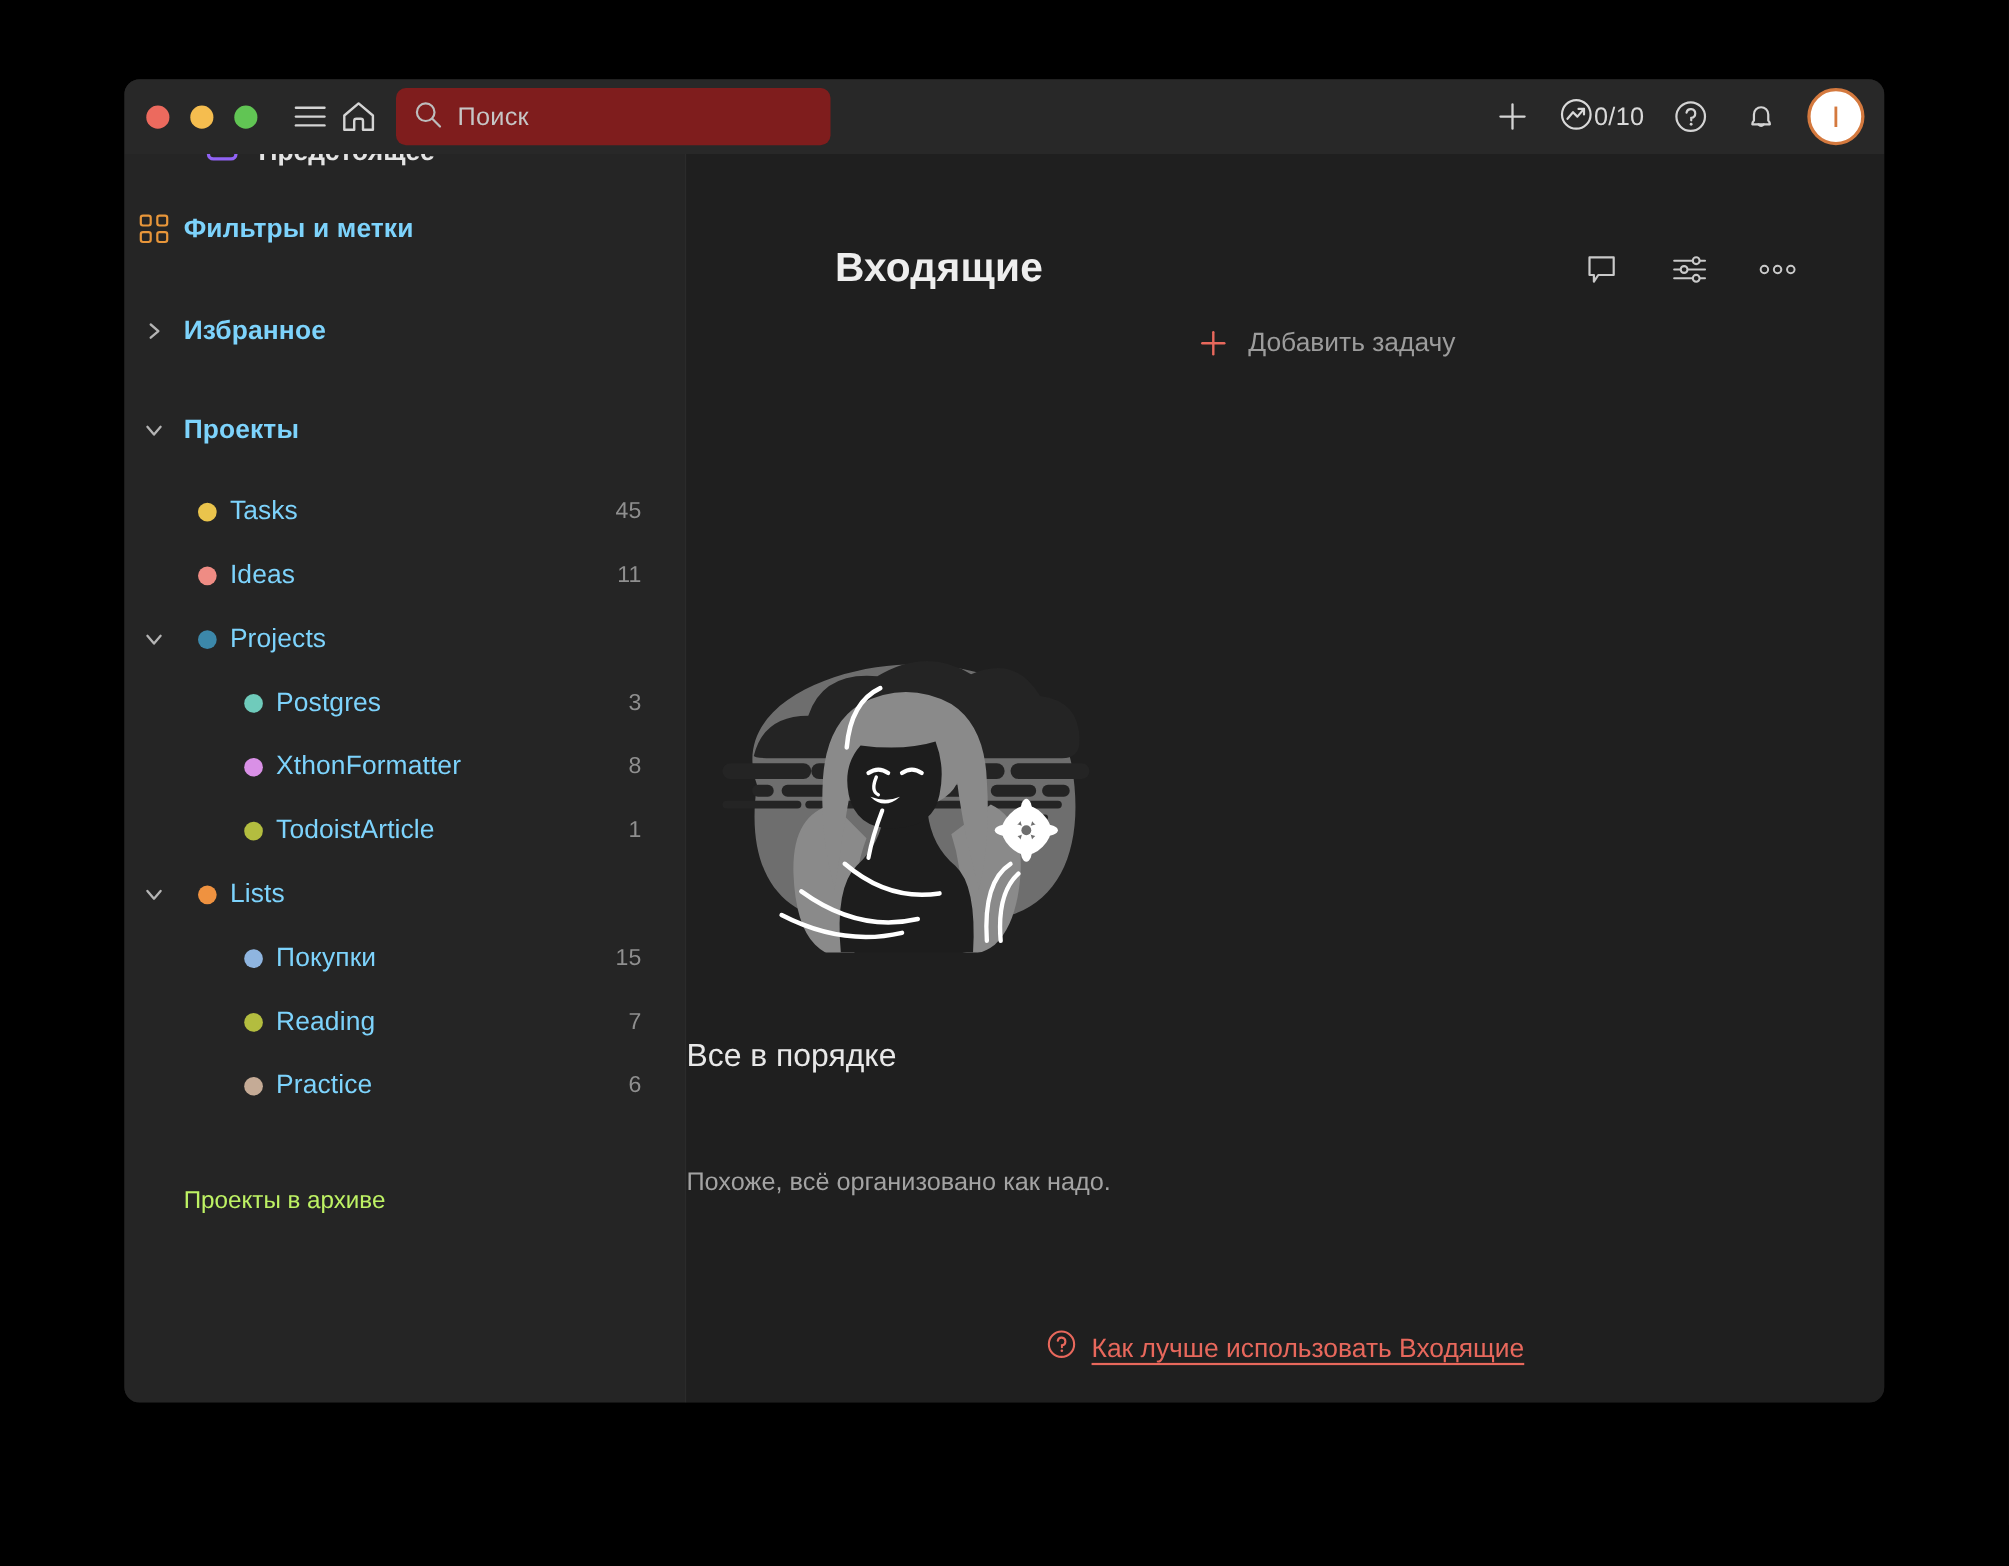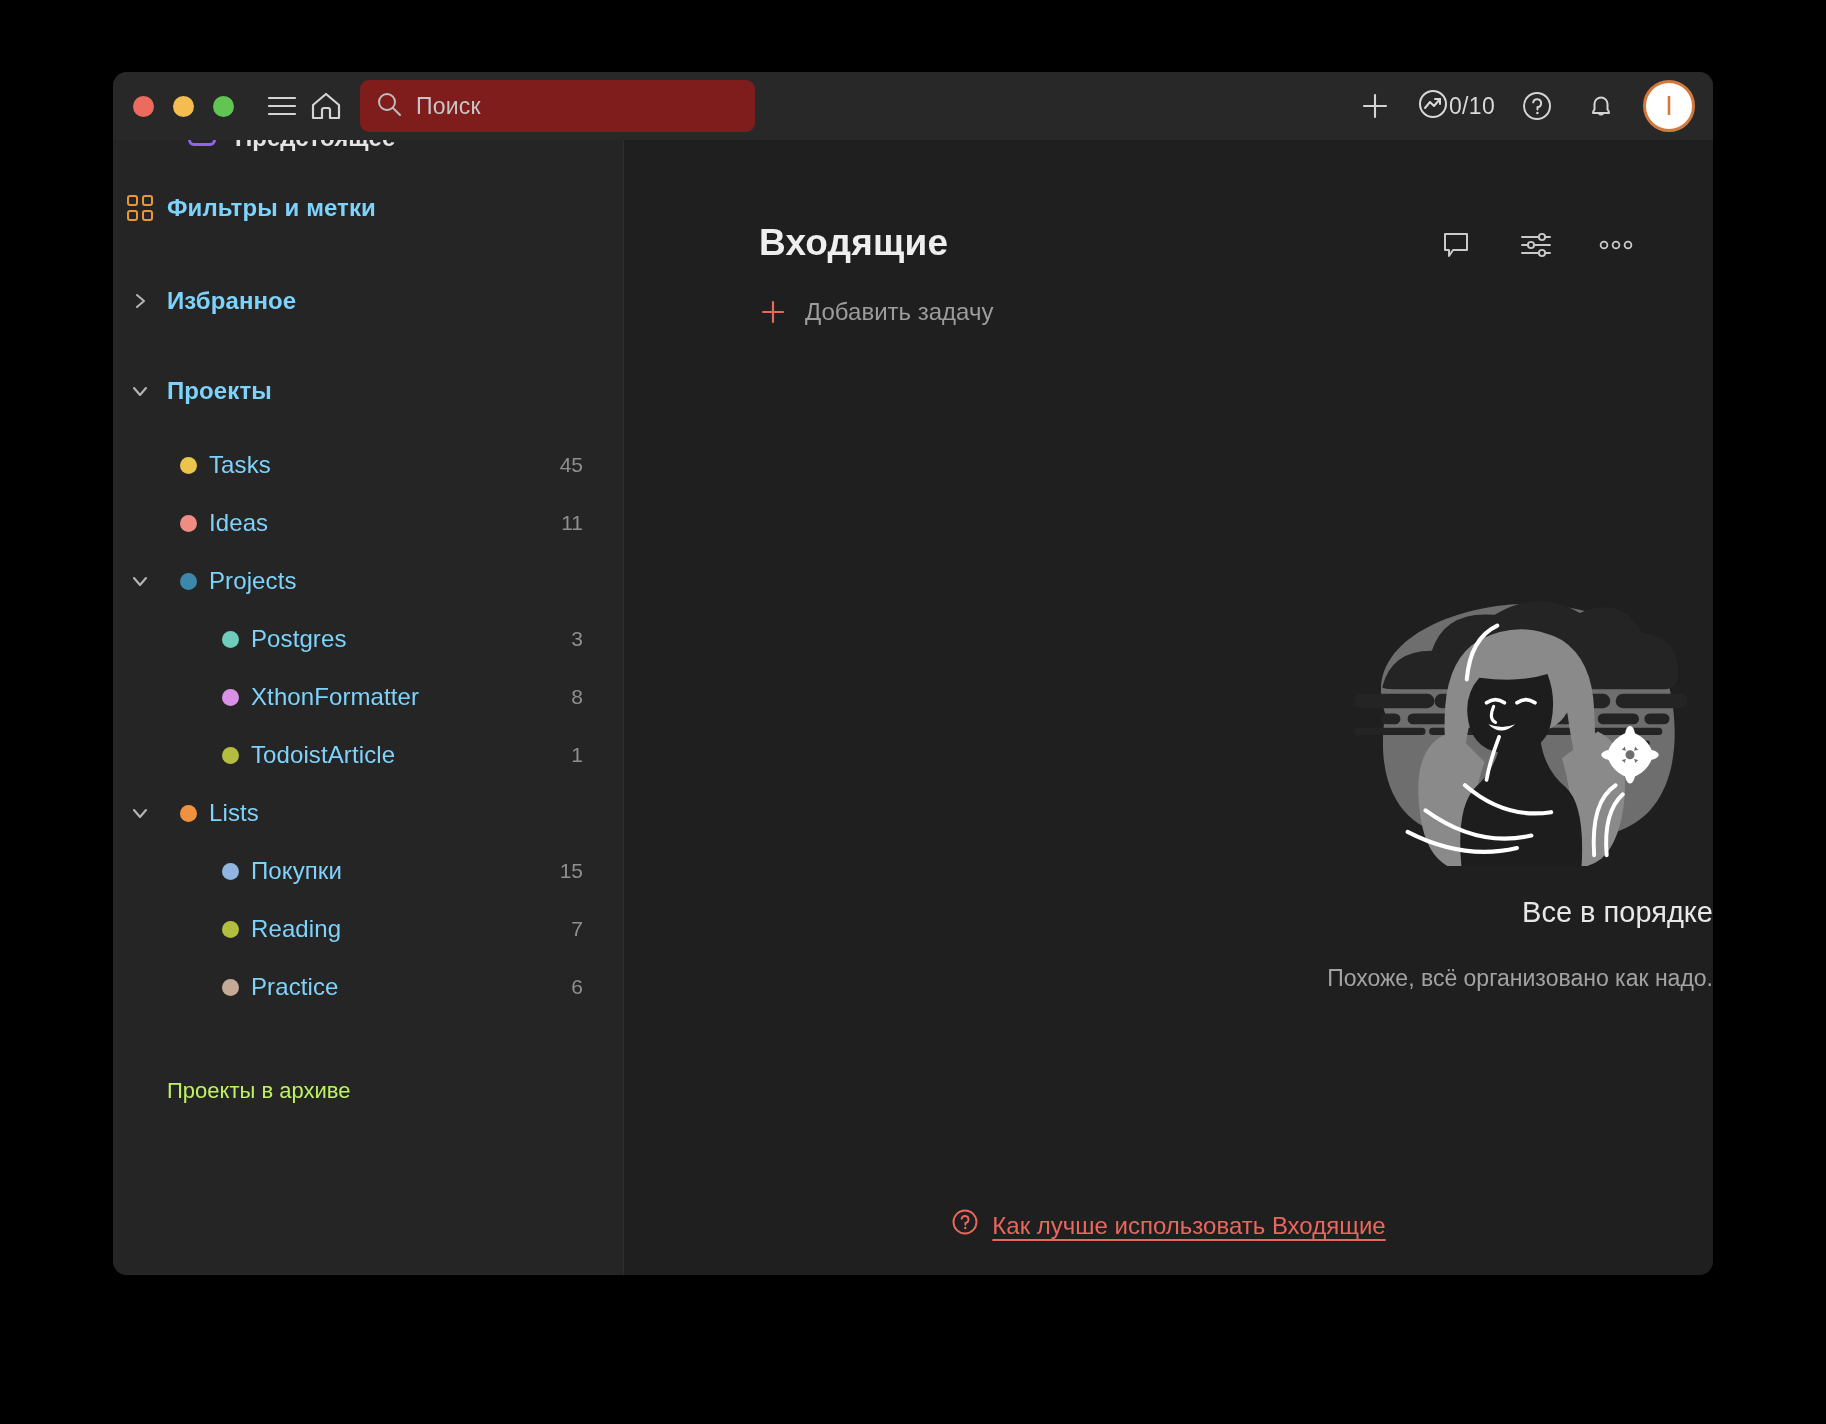--- a/index.html
+++ b/index.html
@@ -202,31 +202,33 @@
     display: flex; align-items: center; justify-content: center;
     width: 34px; height: 34px;
   }
 
   .add-task {
     display: flex;
     align-items: center;
     gap: 18px;
     padding-left: 75px;
     margin-top: 34px;
+    justify-content: center;
   }
   .add-task .plus { color: #e8685c; line-height: 0; }
   .add-task .txt { font-size: 24px; color: #9c9c9c; }
 
   .empty {
     position: absolute;
     left: 0; right: 0;
     top: 430px;
     display: flex;
     flex-direction: column;
-    align-items: flex-end;
+    align-items: flex-start;
+    gap: 48px;
   }
   .empty .art { width: 392px; height: 296px; }
   .empty .h {
     margin-top: 30px;
     font-size: 29px;
     color: #e8e8e8;
   }
   .empty .p {
     margin-top: 36px;
     font-size: 23px;

